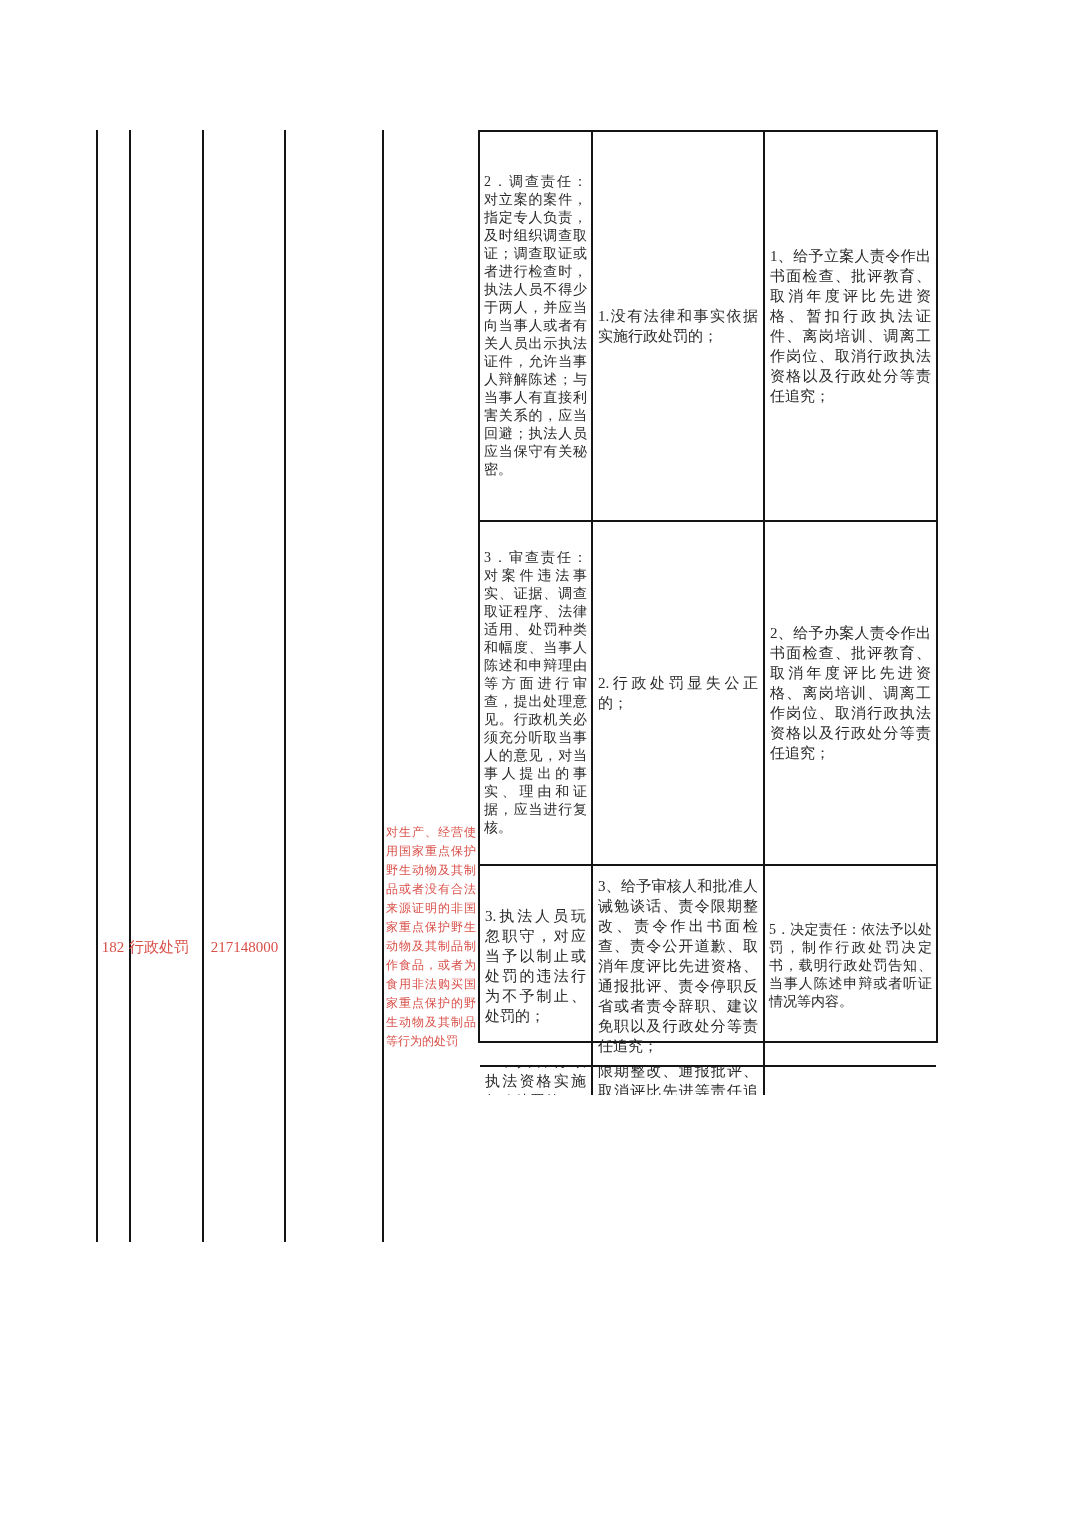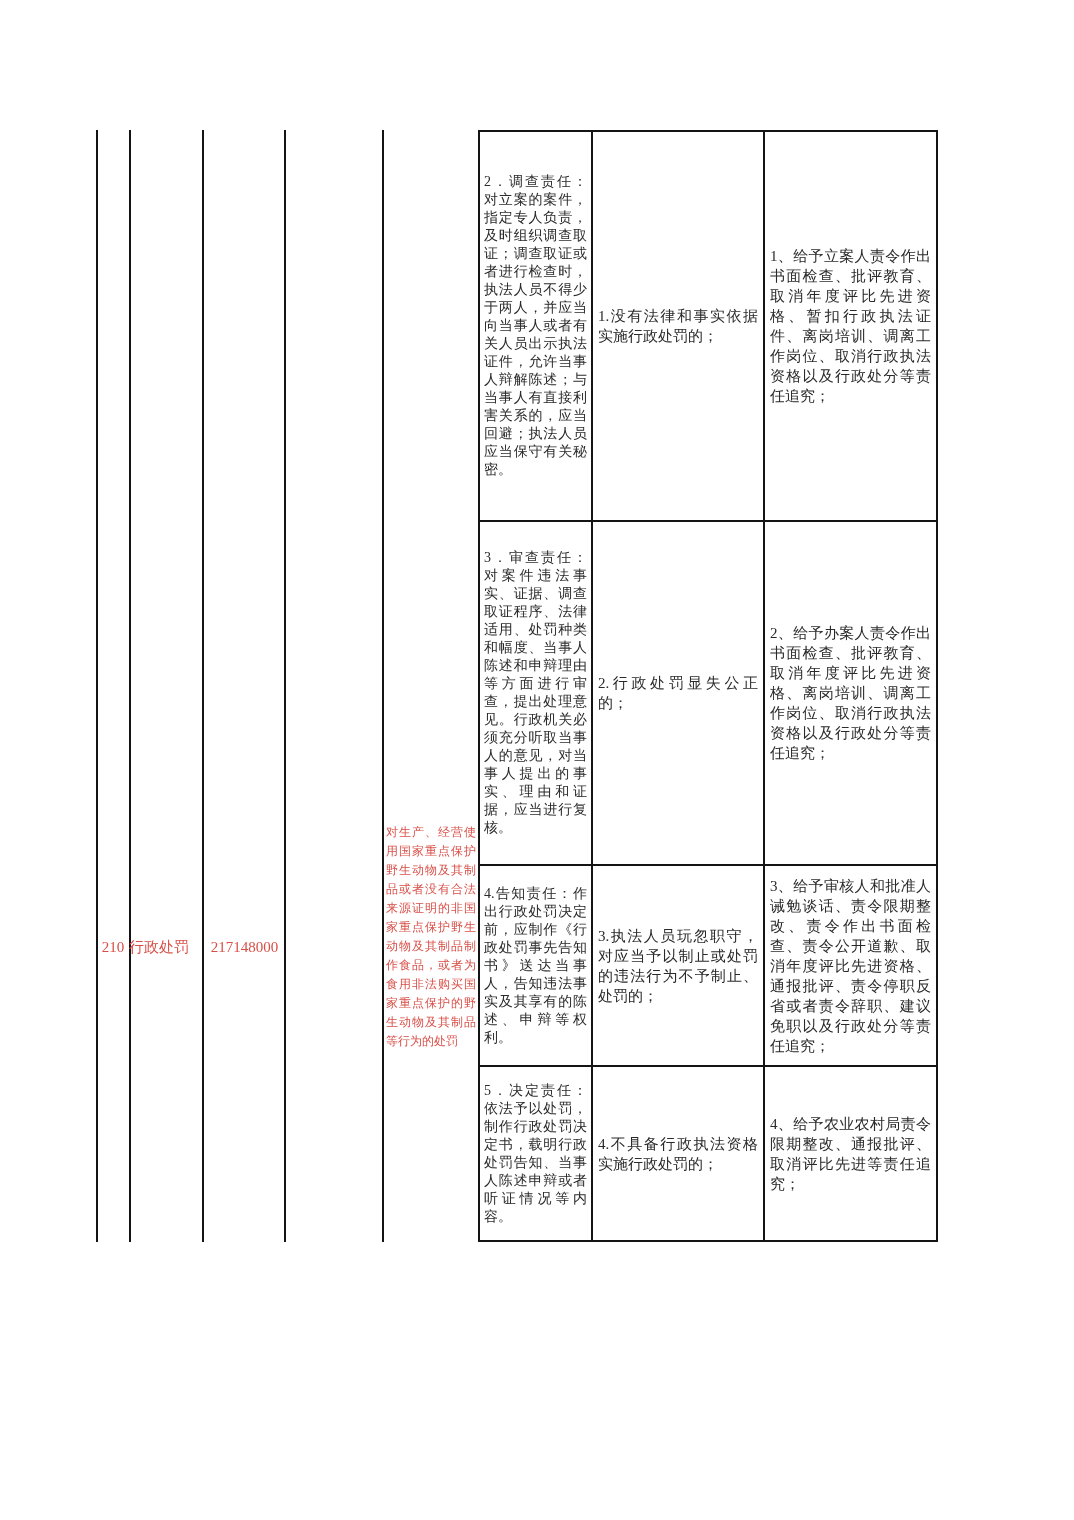--- a/index.html
+++ b/index.html
@@ -33,21 +33,21 @@
   .pcode{left:203px;width:83px;top:938px;}
 
   .item-desc{
     position:absolute;left:386px;top:823px;width:90px;
     color:var(--red);font-size:12px;line-height:19px;
     text-align:justify;text-justify:inter-character;
   }
 
   
   .box{
-    position:absolute;left:478px;top:130px;width:460px;height:1112px;
+    position:absolute;left:478px;top:130px;width:460px;height:913px;
     box-sizing:border-box;border:2px solid var(--line);
     display:grid;
     grid-template-columns:113px 172px 1fr;
     grid-template-rows:390px 344px 201px 1fr;
   }
   .gcell{
     box-sizing:border-box;
     border-right:2px solid var(--line);
     border-bottom:2px solid var(--line);
     display:flex;align-items:center;
@@ -71,21 +71,21 @@
 <body>
 
 <div class="page">
 
   <div class="vline v1"></div>
   <div class="vline v2"></div>
   <div class="vline v3"></div>
   <div class="vline v4"></div>
   <div class="vline v5"></div>
 
-  <div class="redcell seq">210</div>
+  <div class="redcell seq">182</div>
   <div class="redcell ptype">行政处罚</div>
   <div class="redcell pcode">217148000</div>
   <div class="item-desc">对生产、经营使用国家重点保护野生动物及其制品或者没有合法来源证明的非国家重点保护野生动物及其制品制作食品，或者为食用非法购买国家重点保护的野生动物及其制品等行为的处罚</div>
 
   <div class="box">
 
     <div class="gcell c-duty">
       <div class="txt">2．调查责任：对立案的案件，指定专人负责，及时组织调查取证；调查取证或者进行检查时，执法人员不得少于两人，并应当向当事人或者有关人员出示执法证件，允许当事人辩解陈述；与当事人有直接利害关系的，应当回避；执法人员应当保守有关秘密。</div>
     </div>
     <div class="gcell c-situation">
@@ -98,23 +98,20 @@
     <div class="gcell c-duty">
       <div class="txt">3．审查责任：对案件违法事实、证据、调查取证程序、法律适用、处罚种类和幅度、当事人陈述和申辩理由等方面进行审查，提出处理意见。行政机关必须充分听取当事人的意见，对当事人提出的事实、理由和证据，应当进行复核。</div>
     </div>
     <div class="gcell c-situation">
       <div class="txt">2.行政处罚显失公正的；</div>
     </div>
     <div class="gcell c-measure">
       <div class="txt">2、给予办案人责令作出书面检查、批评教育、取消年度评比先进资格、离岗培训、调离工作岗位、取消行政执法资格以及行政处分等责任追究；</div>
     </div>
 
-    <div class="gcell c-duty">
-      <div class="txt">4.告知责任：作出行政处罚决定前，应制作《行政处罚事先告知书》送达当事人，告知违法事实及其享有的陈述、申辩等权利。</div>
-    </div>
     <div class="gcell c-situation">
       <div class="txt">3.执法人员玩忽职守，对应当予以制止或处罚的违法行为不予制止、处罚的；</div>
     </div>
     <div class="gcell c-measure">
       <div class="txt">3、给予审核人和批准人诫勉谈话、责令限期整改、责令作出书面检查、责令公开道歉、取消年度评比先进资格、通报批评、责令停职反省或者责令辞职、建议免职以及行政处分等责任追究；</div>
     </div>
 
     <div class="gcell c-duty">
       <div class="txt">5．决定责任：依法予以处罚，制作行政处罚决定书，载明行政处罚告知、当事人陈述申辩或者听证情况等内容。</div>
     </div>

